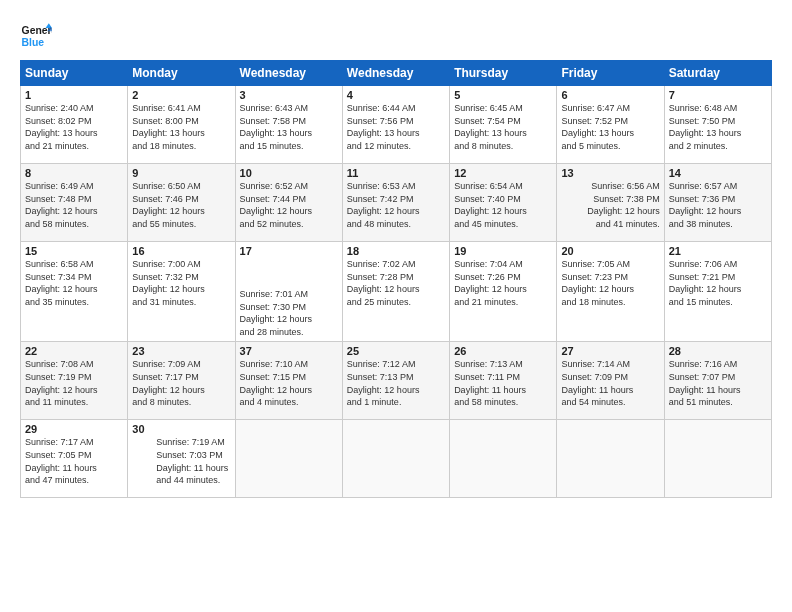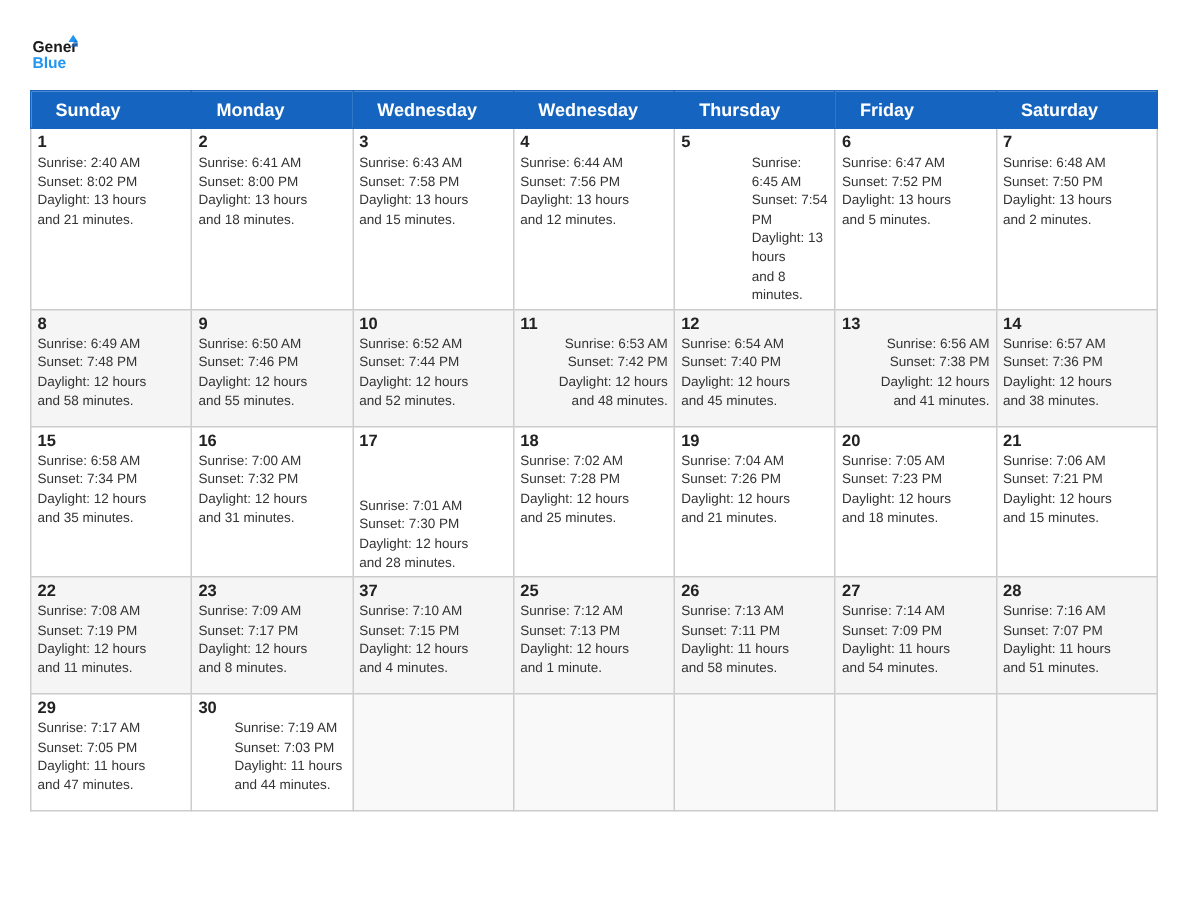--- a/index.html
+++ b/index.html
@@ -48,21 +48,21 @@
     .calendar {
       width: 100%;
       border-collapse: collapse;
       margin-top: 8px;
     }
     .calendar th {
       background: #1565C0;
       color: #fff;
       font-size: 12px;
       font-weight: bold;
-      padding: 5px 16px;
+      padding: 5px 4px;
       text-align: left;
       border: 1px solid #1565C0;
     }
     .calendar td {
       border: 1px solid #ccc;
       vertical-align: top;
       padding: 3px 4px;
       font-size: 9.5px;
       color: #222;
       width: calc(100% / 7);
@@ -143,21 +143,21 @@
           </td>
           <td>
             <span class="day-num">4</span>
             <div class="day-info" style="white-space: pre-line;">Sunrise: 6:44 AM
 Sunset: 7:56 PM
 Daylight: 13 hours
 and 12 minutes.</div>
           </td>
           <td>
             <span class="day-num">5</span>
-            <div class="day-info" style="white-space: pre-line; margin-left: 47px;">Sunrise: 6:45 AM
+            <div class="day-info" style="white-space: pre-line;">Sunrise: 6:45 AM
 Sunset: 7:54 PM
 Daylight: 13 hours
 and 8 minutes.</div>
           </td>
           <td>
             <span class="day-num">6</span>
             <div class="day-info" style="white-space: pre-line;">Sunrise: 6:47 AM
 Sunset: 7:52 PM
 Daylight: 13 hours
 and 5 minutes.</div>
@@ -187,21 +187,21 @@
           </td>
           <td>
             <span class="day-num">10</span>
             <div class="day-info" style="white-space: pre-line;">Sunrise: 6:52 AM
 Sunset: 7:44 PM
 Daylight: 12 hours
 and 52 minutes.</div>
           </td>
           <td>
             <span class="day-num">11</span>
-            <div class="day-info" style="white-space: pre-line; text-align: right;">Sunrise: 6:53 AM
+            <div class="day-info" style="white-space: pre-line;">Sunrise: 6:53 AM
 Sunset: 7:42 PM
 Daylight: 12 hours
 and 48 minutes.</div>
           </td>
           <td>
             <span class="day-num">12</span>
             <div class="day-info" style="white-space: pre-line;">Sunrise: 6:54 AM
 Sunset: 7:40 PM
 Daylight: 12 hours
 and 45 minutes.</div>

